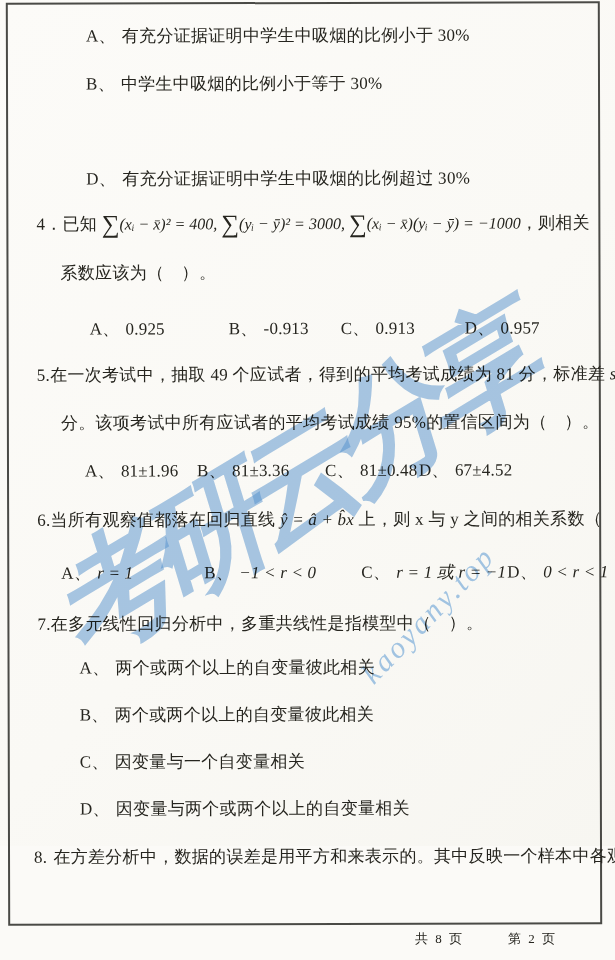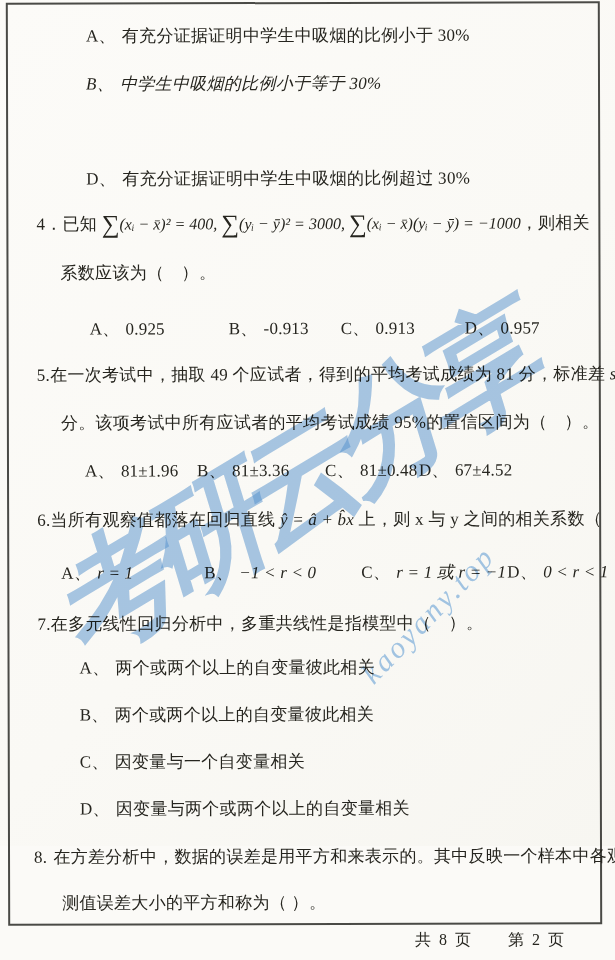--- a/index.html
+++ b/index.html
@@ -65,35 +65,35 @@
     transform: rotate(-46deg);
     transform-origin: center center;
     color: rgba(110, 168, 224, 0.62);
     mix-blend-mode: multiply;
     pointer-events: none;
     white-space: nowrap;
     font-family: "Liberation Serif", "DejaVu Serif", serif;
   }
   .footer-text {
     position: absolute;
-    font-size: 16px;
+    font-size: 13px;
     letter-spacing: 2px;
   }
 </style>
 </head>
 <body>
 
 <div class="scan">
 
   <div class="page-box">
 
     <div class="line" style="left:78px; top:20px;">
       <span class="opt-label">A、</span><span>有充分证据证明中学生中吸烟的比例小于 30%</span>
     </div>
-    <div class="line" style="left:78px; top:68px;font-style:italic;">
+    <div class="line" style="left:78px; top:68px;">
       <span class="opt-label">B、</span><span>中学生中吸烟的比例小于等于 30%</span>
     </div>
     <div class="line" style="left:78px; top:163px;">
       <span class="opt-label">D、</span><span>有充分证据证明中学生中吸烟的比例超过 30%</span>
     </div>
 
     <div class="line" style="left:28px; top:208px;">
       <span>4．</span><span>已知</span>
       <span class="math formula"><span class="sum">∑</span>(xᵢ − x̄)² = 400, <span class="sum">∑</span>(yᵢ − ȳ)² = 3000, <span class="sum">∑</span>(xᵢ − x̄)(yᵢ − ȳ) = −1000</span><span>，则相关</span>
     </div>
@@ -141,21 +141,20 @@
     <div class="line" style="left:70px; top:793px;">
       <span class="opt-label">D、</span><span>因变量与两个或两个以上的自变量相关</span>
     </div>
     <div class="line" style="left:70px; top:746px;">
       <span class="opt-label">C、</span><span>因变量与一个自变量相关</span>
     </div>
 
     <div class="line" style="left:24px; top:841px;">
       <span>8.</span><span style="margin-left:6px;">在方差分析中，数据的误差是用平方和来表示的。其中反映一个样本中各观</span>
     </div>
-    <div class="line" style="left:52px; top:887px;">测值误差大小的平方和称为（ ）。</div>
 
   </div>
 
   <div class="wm-brand">考研云分享</div>
   <div class="wm-site">kaoyany.top</div>
 
   <div class="footer-text" style="left:415px; top:930px;">共 8 页</div>
   <div class="footer-text" style="left:508px; top:930px;">第 2 页</div>
 
 </div>

